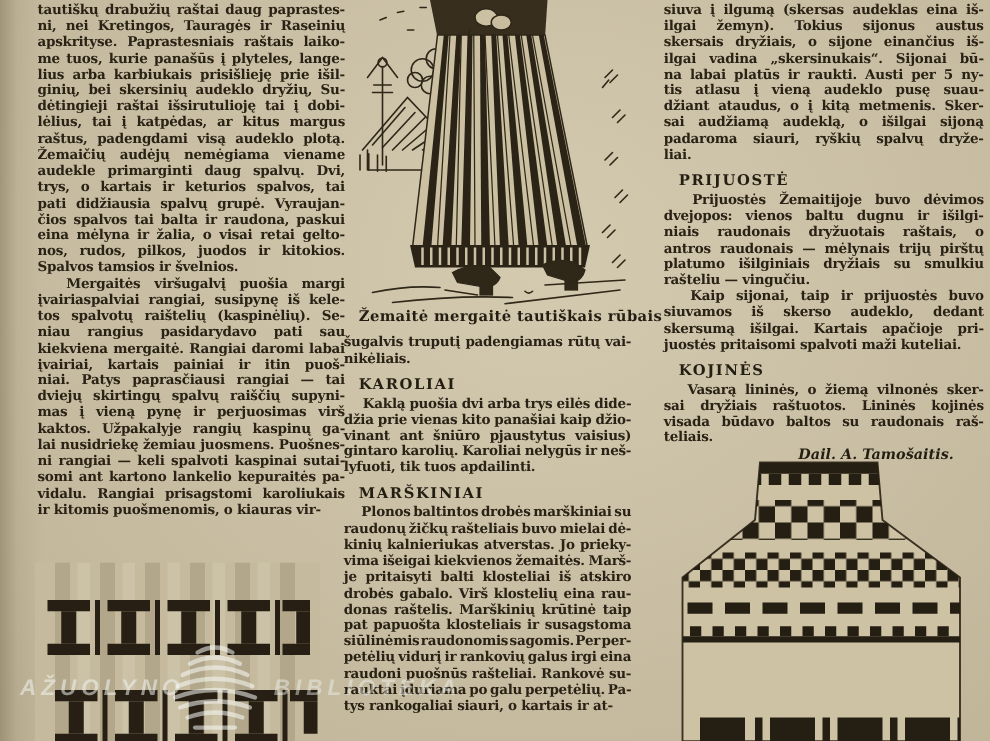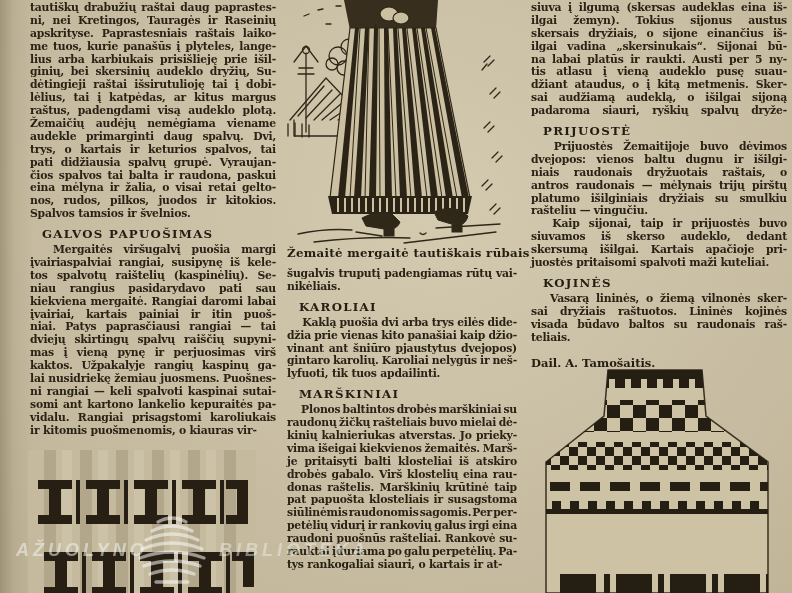--- a/index.html
+++ b/index.html
@@ -6,43 +6,43 @@
   .page{
     position:relative;width:792px;height:593px;overflow:hidden;
     font-family:"DejaVu Serif",serif;
     background:
       linear-gradient(90deg, rgba(82,66,40,.30) 0px, rgba(82,66,40,.08) 14px, rgba(82,66,40,0) 34px),
       radial-gradient(ellipse at 55% 35%, rgba(255,255,255,.10), rgba(56,44,24,.10) 95%),
       #cfc4a7;
   }
   .col{position:absolute;}
   .col1{left:30px;top:2px;width:246px;}
-  .col2{left:287px;top:268px;width:230px;}
+  .col2{left:275px;top:268px;width:230px;}
   .col3{left:531px;top:2px;width:256px;}
   .para{margin:0;}
   .jline{
     display:flex;justify-content:space-between;
     height:12.9px;line-height:12.9px;font-size:10.8px;font-weight:bold;
     letter-spacing:-0.2px;color:#2a2215;white-space:pre;overflow:visible;
   }
   .jline span{white-space:pre;}
   .jline.last{display:block;text-align:left;}
   .spacer{flex:0 0 12px;width:12px;}
   .heading{
     height:14px;line-height:14px;font-size:11.8px;font-weight:bold;
     letter-spacing:1.3px;color:#241d11;margin:6px 0 3px 12px;white-space:pre;
   }
   .caption{
     position:absolute;left:287px;top:246px;width:230px;text-align:center;
     font-size:11.8px;font-weight:bold;letter-spacing:.3px;color:#241d11;white-space:pre;
   }
   .credit{
-    position:absolute;left:531px;top:356px;width:256px;text-align:left;
+    position:absolute;left:531px;top:356px;width:256px;text-align:right;
     padding-right:24px;box-sizing:border-box;font-size:11.5px;font-weight:bold;
-    color:#241d11;white-space:pre;
+    color:#241d11;white-space:pre;font-style:italic;
   }
   .fig{position:absolute;left:286px;top:0;}
   .pat-left{position:absolute;left:28px;top:450px;}
   .pat-right{position:absolute;left:542px;top:366px;}
   .watermark{position:absolute;left:0;top:0;width:792px;height:462px;pointer-events:none;z-index:6;font-style:italic;}
   .wm-text{
     position:absolute;font-family:"Liberation Sans",sans-serif;font-weight:bold;
     font-size:18px;letter-spacing:4px;color:rgba(240,244,241,.55);
   }
   .wm-left{left:16px;top:540px;}
@@ -144,21 +144,20 @@
         <div class="jline"><span>raštus,</span><span>padengdami</span><span>visą</span><span>audeklo</span><span>plotą.</span></div>
         <div class="jline"><span>Žemaičių</span><span>audėjų</span><span>nemėgiama</span><span>viename</span></div>
         <div class="jline"><span>audekle</span><span>primarginti</span><span>daug</span><span>spalvų.</span><span>Dvi,</span></div>
         <div class="jline"><span>trys,</span><span>o</span><span>kartais</span><span>ir</span><span>keturios</span><span>spalvos,</span><span>tai</span></div>
         <div class="jline"><span>pati</span><span>didžiausia</span><span>spalvų</span><span>grupė.</span><span>Vyraujan-</span></div>
         <div class="jline"><span>čios</span><span>spalvos</span><span>tai</span><span>balta</span><span>ir</span><span>raudona,</span><span>paskui</span></div>
         <div class="jline"><span>eina</span><span>mėlyna</span><span>ir</span><span>žalia,</span><span>o</span><span>visai</span><span>retai</span><span>gelto-</span></div>
         <div class="jline"><span>nos,</span><span>rudos,</span><span>pilkos,</span><span>juodos</span><span>ir</span><span>kitokios.</span></div>
         <div class="jline last">Spalvos tamsios ir švelnios.</div>
       </div>
-      <div class="heading">GALVOS PAPUOŠIMAS</div>
       <div class="para">
         <div class="jline"><span class="spacer"></span><span>Mergaitės</span><span>viršugalvį</span><span>puošia</span><span>margi</span></div>
         <div class="jline"><span>įvairiaspalviai</span><span>rangiai,</span><span>susipynę</span><span>iš</span><span>kele-</span></div>
         <div class="jline"><span>tos</span><span>spalvotų</span><span>raištelių</span><span>(kaspinėlių).</span><span>Se-</span></div>
         <div class="jline"><span>niau</span><span>rangius</span><span>pasidarydavo</span><span>pati</span><span>sau</span></div>
         <div class="jline"><span>kiekviena</span><span>mergaitė.</span><span>Rangiai</span><span>daromi</span><span>labai</span></div>
         <div class="jline"><span>įvairiai,</span><span>kartais</span><span>painiai</span><span>ir</span><span>itin</span><span>puoš-</span></div>
         <div class="jline"><span>niai.</span><span>Patys</span><span>paprasčiausi</span><span>rangiai</span><span>—</span><span>tai</span></div>
         <div class="jline"><span>dviejų</span><span>skirtingų</span><span>spalvų</span><span>raiščių</span><span>supyni-</span></div>
         <div class="jline"><span>mas</span><span>į</span><span>vieną</span><span>pynę</span><span>ir</span><span>perjuosimas</span><span>virš</span></div>
@@ -172,21 +171,21 @@
     </div>
   <div class="col col2">
       <div class="para">
         <div class="jline"><span>šugalvis</span><span>truputį</span><span>padengiamas</span><span>rūtų</span><span>vai-</span></div>
         <div class="jline last">nikėliais.</div>
       </div>
       <div class="heading">KAROLIAI</div>
       <div class="para">
         <div class="jline"><span class="spacer"></span><span>Kaklą</span><span>puošia</span><span>dvi</span><span>arba</span><span>trys</span><span>eilės</span><span>dide-</span></div>
         <div class="jline"><span>džia</span><span>prie</span><span>vienas</span><span>kito</span><span>panašiai</span><span>kaip</span><span>džio-</span></div>
-        <div class="jline"><span>vinant</span><span>ant</span><span>šniūro</span><span>pjaustytus</span><span>dvejopos)</span></div>
+        <div class="jline"><span>vinant</span><span>ant</span><span>šniūro</span><span>pjaustytus</span><span>vaisius)</span></div>
         <div class="jline"><span>gintaro</span><span>karolių.</span><span>Karoliai</span><span>nelygūs</span><span>ir</span><span>neš-</span></div>
         <div class="jline last">lyfuoti, tik tuos apdailinti.</div>
       </div>
       <div class="heading">MARŠKINIAI</div>
       <div class="para">
         <div class="jline"><span class="spacer"></span><span>Plonos</span><span>baltintos</span><span>drobės</span><span>marškiniai</span><span>su</span></div>
         <div class="jline"><span>raudonų</span><span>žičkų</span><span>rašteliais</span><span>buvo</span><span>mielai</span><span>dė-</span></div>
         <div class="jline"><span>kinių</span><span>kalnieriukas</span><span>atverstas.</span><span>Jo</span><span>prieky-</span></div>
         <div class="jline"><span>vima</span><span>išeigai</span><span>kiekvienos</span><span>žemaitės.</span><span>Marš-</span></div>
         <div class="jline"><span>je</span><span>pritaisyti</span><span>balti</span><span>klosteliai</span><span>iš</span><span>atskiro</span></div>
@@ -204,20 +203,21 @@
       <div class="para">
         <div class="jline"><span>siuva</span><span>į</span><span>ilgumą</span><span>(skersas</span><span>audeklas</span><span>eina</span><span>iš-</span></div>
         <div class="jline"><span>ilgai</span><span>žemyn).</span><span>Tokius</span><span>sijonus</span><span>austus</span></div>
         <div class="jline"><span>skersais</span><span>dryžiais,</span><span>o</span><span>sijone</span><span>einančius</span><span>iš-</span></div>
         <div class="jline"><span>ilgai</span><span>vadina</span><span>„skersinukais“.</span><span>Sijonai</span><span>bū-</span></div>
         <div class="jline"><span>na</span><span>labai</span><span>platūs</span><span>ir</span><span>raukti.</span><span>Austi</span><span>per</span><span>5</span><span>ny-</span></div>
         <div class="jline"><span>tis</span><span>atlasu</span><span>į</span><span>vieną</span><span>audeklo</span><span>pusę</span><span>suau-</span></div>
         <div class="jline"><span>džiant</span><span>ataudus,</span><span>o</span><span>į</span><span>kitą</span><span>metmenis.</span><span>Sker-</span></div>
         <div class="jline"><span>sai</span><span>audžiamą</span><span>audeklą,</span><span>o</span><span>išilgai</span><span>sijoną</span></div>
         <div class="jline"><span>padaroma</span><span>siauri,</span><span>ryškių</span><span>spalvų</span><span>dryže-</span></div>
+        <div class="jline last">liai.</div>
       </div>
       <div class="heading">PRIJUOSTĖ</div>
       <div class="para">
         <div class="jline"><span class="spacer"></span><span>Prijuostės</span><span>Žemaitijoje</span><span>buvo</span><span>dėvimos</span></div>
         <div class="jline"><span>dvejopos:</span><span>vienos</span><span>baltu</span><span>dugnu</span><span>ir</span><span>išilgi-</span></div>
         <div class="jline"><span>niais</span><span>raudonais</span><span>dryžuotais</span><span>raštais,</span><span>o</span></div>
         <div class="jline"><span>antros</span><span>raudonais</span><span>—</span><span>mėlynais</span><span>trijų</span><span>pirštų</span></div>
         <div class="jline"><span>platumo</span><span>išilginiais</span><span>dryžiais</span><span>su</span><span>smulkiu</span></div>
         <div class="jline last">rašteliu — vingučiu.</div>
       </div>

